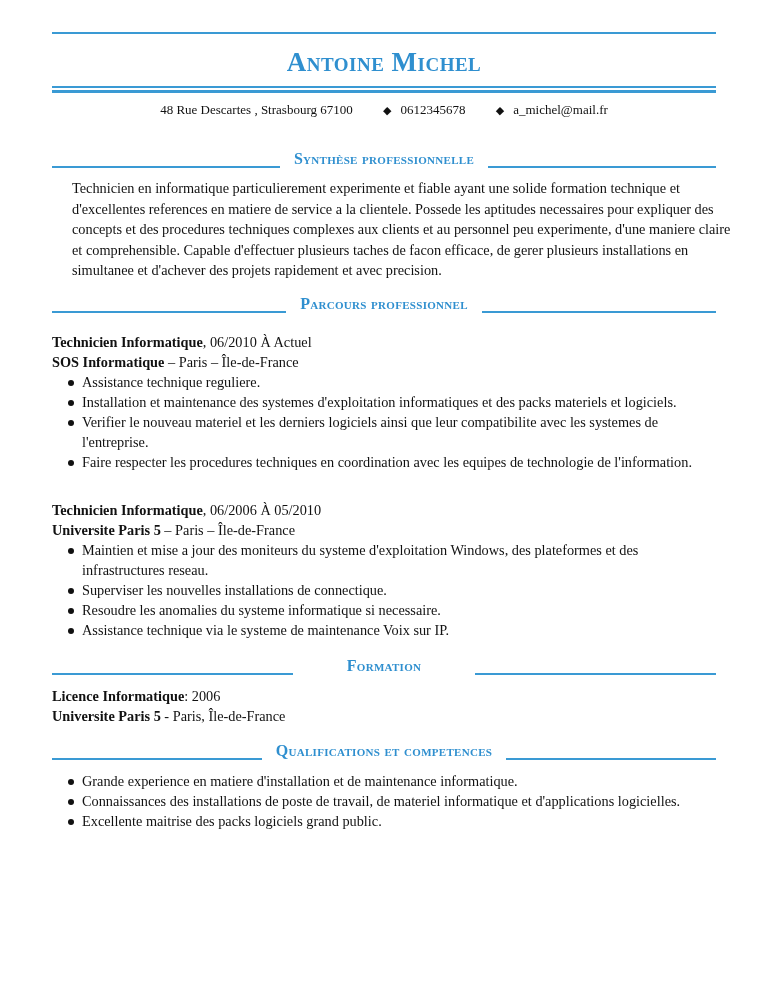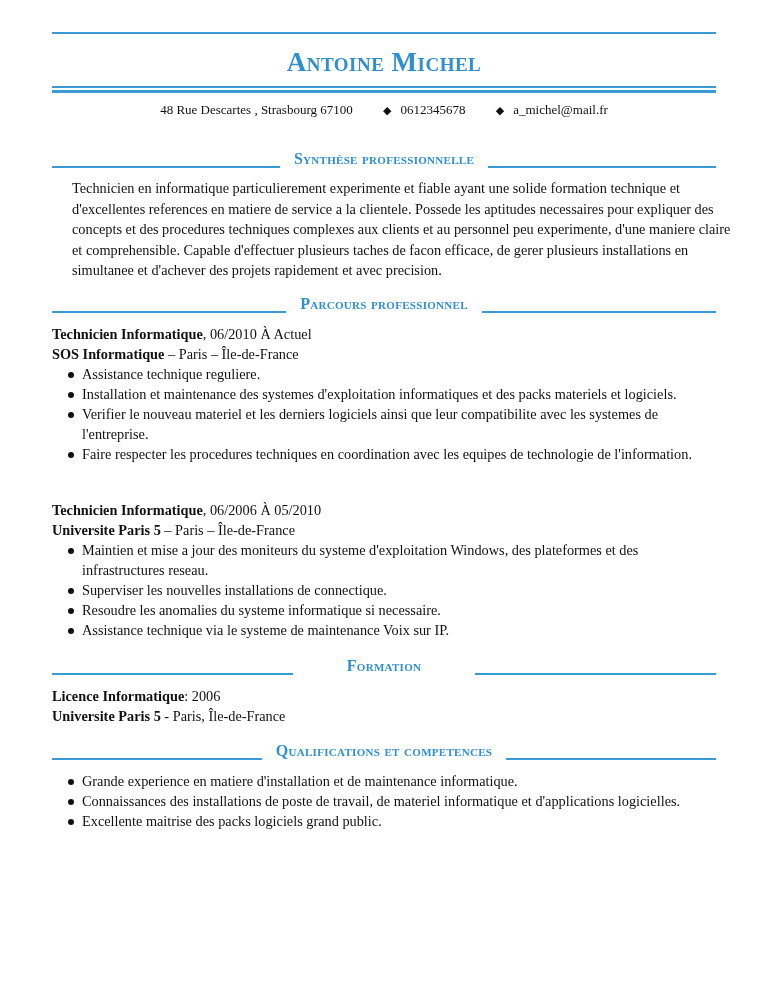--- a/index.html
+++ b/index.html
@@ -65,21 +65,21 @@
     <div class="line"></div>
   </div>
   <div class="para" style="top:178px;">Technicien en informatique particulierement experimente et fiable ayant une solide formation technique et d'excellentes references en matiere de service a la clientele. Possede les aptitudes necessaires pour expliquer des concepts et des procedures techniques complexes aux clients et au personnel peu experimente, d'une maniere claire et comprehensible. Capable d'effectuer plusieurs taches de facon efficace, de gerer plusieurs installations en simultanee et d'achever des projets rapidement et avec precision.</div>
 
   <div class="section-head" style="top:293px;">
     <div class="line"></div>
     <div class="title">Parcours professionnel</div>
     <div class="line"></div>
   </div>
 
-  <div class="job" style="top:324px;">
+  <div class="job" style="top:332px;">
     <span class="line1"><b>Technicien Informatique</b><span>, 06/2010 À Actuel</span></span>
     <span class="line2"><b>SOS Informatique</b><span> – Paris – Île-de-France</span></span>
     <ul class="bullets">
       <li>Assistance technique reguliere.</li>
       <li>Installation et maintenance des systemes d'exploitation informatiques et des packs materiels et logiciels.</li>
       <li>Verifier le nouveau materiel et les derniers logiciels ainsi que leur compatibilite avec les systemes de l'entreprise.</li>
       <li>Faire respecter les procedures techniques en coordination avec les equipes de technologie de l'information.</li>
     </ul>
   </div>
 

